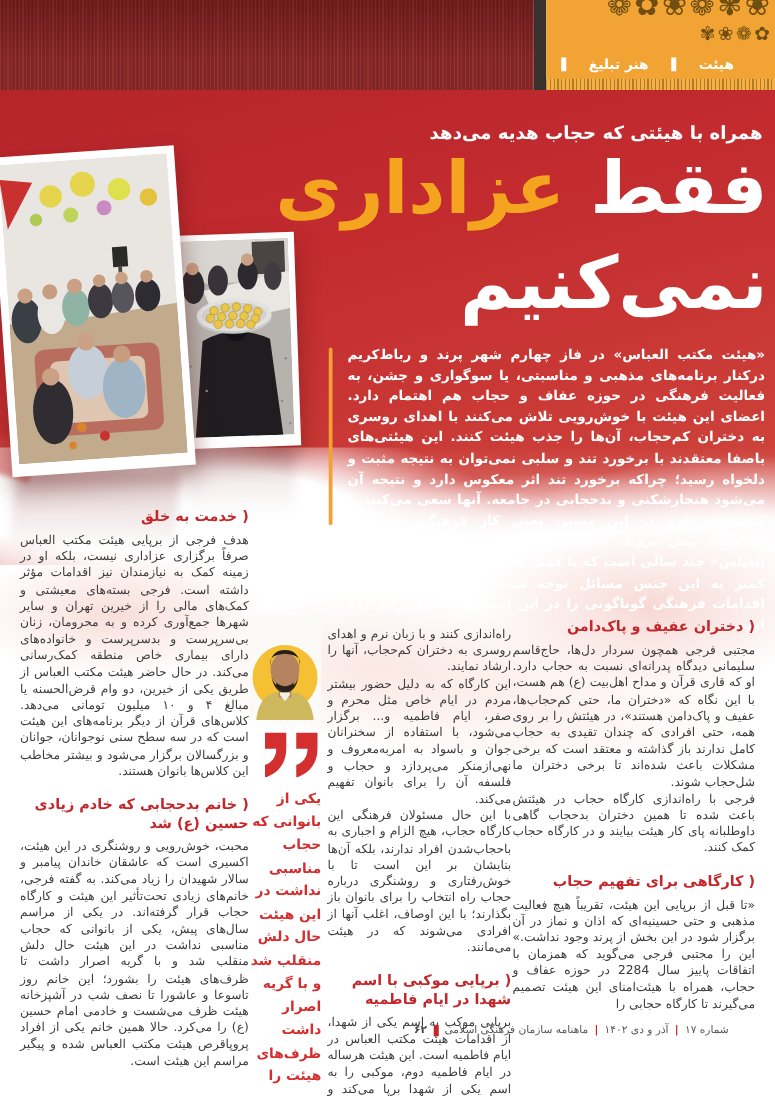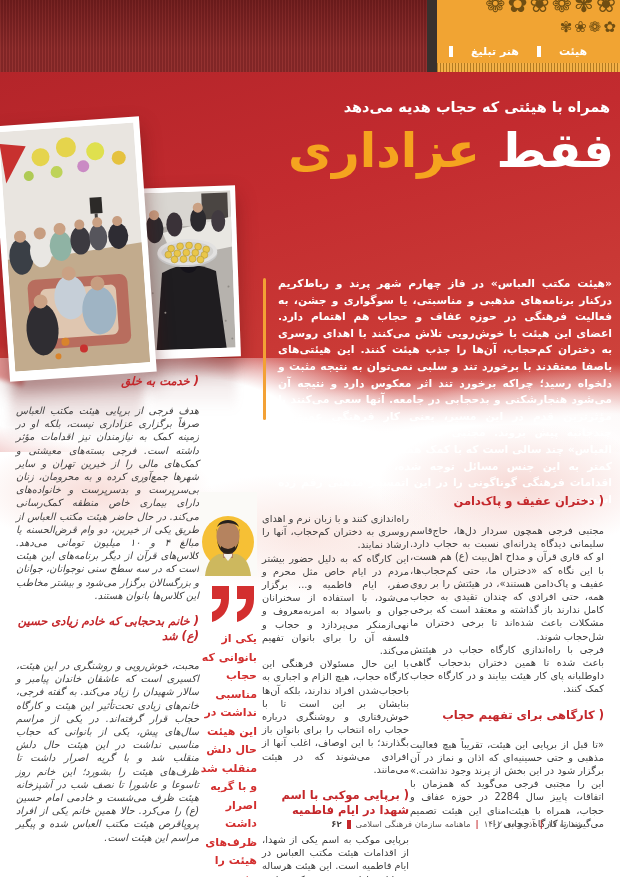--- a/index.html
+++ b/index.html
@@ -36,21 +36,21 @@
       linear-gradient(180deg, rgba(255,255,255,0) 0%, rgba(255,255,255,.6) 55%, #fff 82%);}
   .pink-blobs{position:absolute;top:425px;left:0;width:620px;height:175px;z-index:2;pointer-events:none;
     background:
       radial-gradient(160px 70px at 15% 38%, rgba(242,194,186,.55), rgba(242,194,186,0) 75%),
       radial-gradient(200px 80px at 48% 62%, rgba(246,210,202,.5), rgba(246,210,202,0) 75%),
       radial-gradient(190px 85px at 84% 35%, rgba(240,185,178,.55), rgba(240,185,178,0) 75%),
       radial-gradient(230px 95px at 70% 80%, rgba(250,226,220,.5), rgba(250,226,220,0) 78%);}
 
   .kicker{position:absolute;top:99px;right:10px;z-index:5;color:#fff;font-size:14.5px;font-weight:bold;direction:rtl;}
   .big-title{position:absolute;top:112px;right:6px;z-index:5;direction:rtl;text-align:right;
-    font-weight:900;font-size:48px;line-height:76px;color:#fff;letter-spacing:-1px;}
+    font-weight:900;font-size:58px;line-height:76px;color:#fff;letter-spacing:-1px;}
   .big-title .orange{color:#f5a41f;}
 
   .lead-wrap{position:absolute;top:276px;left:278px;width:334px;z-index:5;}
   .lead{margin:0;direction:rtl;text-align:justify;color:#fff;font-size:10.8px;line-height:16.6px;font-weight:bold;}
   .lead-rule{position:absolute;top:278px;left:263px;width:3px;height:142px;background:#f3a135;border-radius:3px;z-index:5;}
 
   
   .photo{position:absolute;background:#fff;box-shadow:0 10px 20px rgba(90,15,15,.45);}
   .photoA{left:1px;top:121px;padding:6px;transform:rotate(-4deg);z-index:6;}
   .photoB{left:139px;top:187px;padding:5px;transform:rotate(-2deg);z-index:5;}
@@ -60,22 +60,22 @@
   .reflectB{left:150px;top:360px;width:86px;height:52px;
     background:linear-gradient(180deg,rgba(160,95,95,.22),rgba(160,95,95,0));}
   .red-wedge{position:absolute;left:-6px;top:352px;width:34px;height:30px;background:rgba(205,70,65,.55);
     transform:rotate(18deg);filter:blur(2px);z-index:3;}
 
   
   .col{position:absolute;z-index:8;direction:rtl;}
   .col h3{color:#c4272b;font-size:11.5px;font-weight:bold;line-height:15px;margin:12px 0 5px;}
   .col h3:first-child{margin-top:0;}
   .col h3 .bullet{font-weight:900;margin-inline-end:4px;}
-  .col p{margin:15px 0 8px;color:#3d3d3d;font-size:9.8px;line-height:13.2px;text-align:justify;white-space:pre-line;}
-  .col-left{left:16px;top:374px;width:183px;font-style:italic;}
+  .col p{margin:4px 0 8px;color:#3d3d3d;font-size:9.8px;line-height:13.2px;text-align:justify;white-space:pre-line;}
+  .col-left{left:16px;top:406px;width:183px;}
   .col-mid{left:262px;top:497px;width:147px;}
   .col-right{left:410px;top:494px;width:194px;}
 
   
   .col-quote{left:199px;top:492px;width:58px;z-index:8;position:absolute;direction:rtl;}
   .portrait{position:relative;width:58px;height:84px;background:#fbfaf7;overflow:hidden;margin-bottom:10px;}
   .portrait .ycircle{position:absolute;left:3px;top:24px;width:52px;height:52px;border-radius:50%;background:#f6c035;}
   .portrait svg{position:absolute;left:2px;bottom:0;}
   .quote-svg{display:block;margin:0 0 8px;}
   .quote-text{margin:0;color:#d32f2f;font-size:11px;line-height:18.5px;font-weight:bold;text-align:right;}
@@ -110,20 +110,21 @@
     </div>
   </div>
 
   <div class="hero"></div>
   <div class="cloud-edge"></div>
   <div class="pink-blobs"></div>
 
   <div class="kicker">همراه با هیئتی که حجاب هدیه می‌دهد</div>
   <div class="big-title">
     <div><span>فقط </span><span class="orange">عزاداری</span></div>
+    <div>نمی‌کنیم</div>
   </div>
 
   <div class="lead-rule"></div>
   <div class="lead-wrap">
     <p class="lead">«هیئت مکتب العباس» در فاز چهارم شهر پرند و رباط‌کریم درکنار برنامه‌های مذهبی و مناسبتی، یا سوگواری و جشن، به فعالیت فرهنگی در حوزه عفاف و حجاب هم اهتمام دارد. اعضای این هیئت با خوش‌رویی تلاش می‌کنند با اهدای روسری به دختران کم‌حجاب، آن‌ها را جذب هیئت کنند. این هیئتی‌های باصفا معتقدند با برخورد تند و سلبی نمی‌توان به نتیجه مثبت و دلخواه رسید؛ چراکه برخورد تند اثر معکوس دارد و نتیجه آن می‌شود هنجارشکنی و بدحجابی در جامعه. آنها سعی می‌کنند با مؤثرترین قدم در این مسیر، یعنی کار فرهنگی عمیق و چندجانبه پیش بروند. مجتبی فرجی، مؤسس «هیئت مکتب العباس» چند سالی است که با کمک همسر طلبه‌اش، درجایی که کمتر به این جنس مسائل توجه شده، هیئتی راه‌انداخته و اقدامات فرهنگی گوناگونی را در این اتمسفر مذهبی رقم زده است.</p>
   </div>
 
   <div class="red-wedge"></div>
   <div class="reflect reflectA"></div>
   <div class="reflect reflectB"></div>

